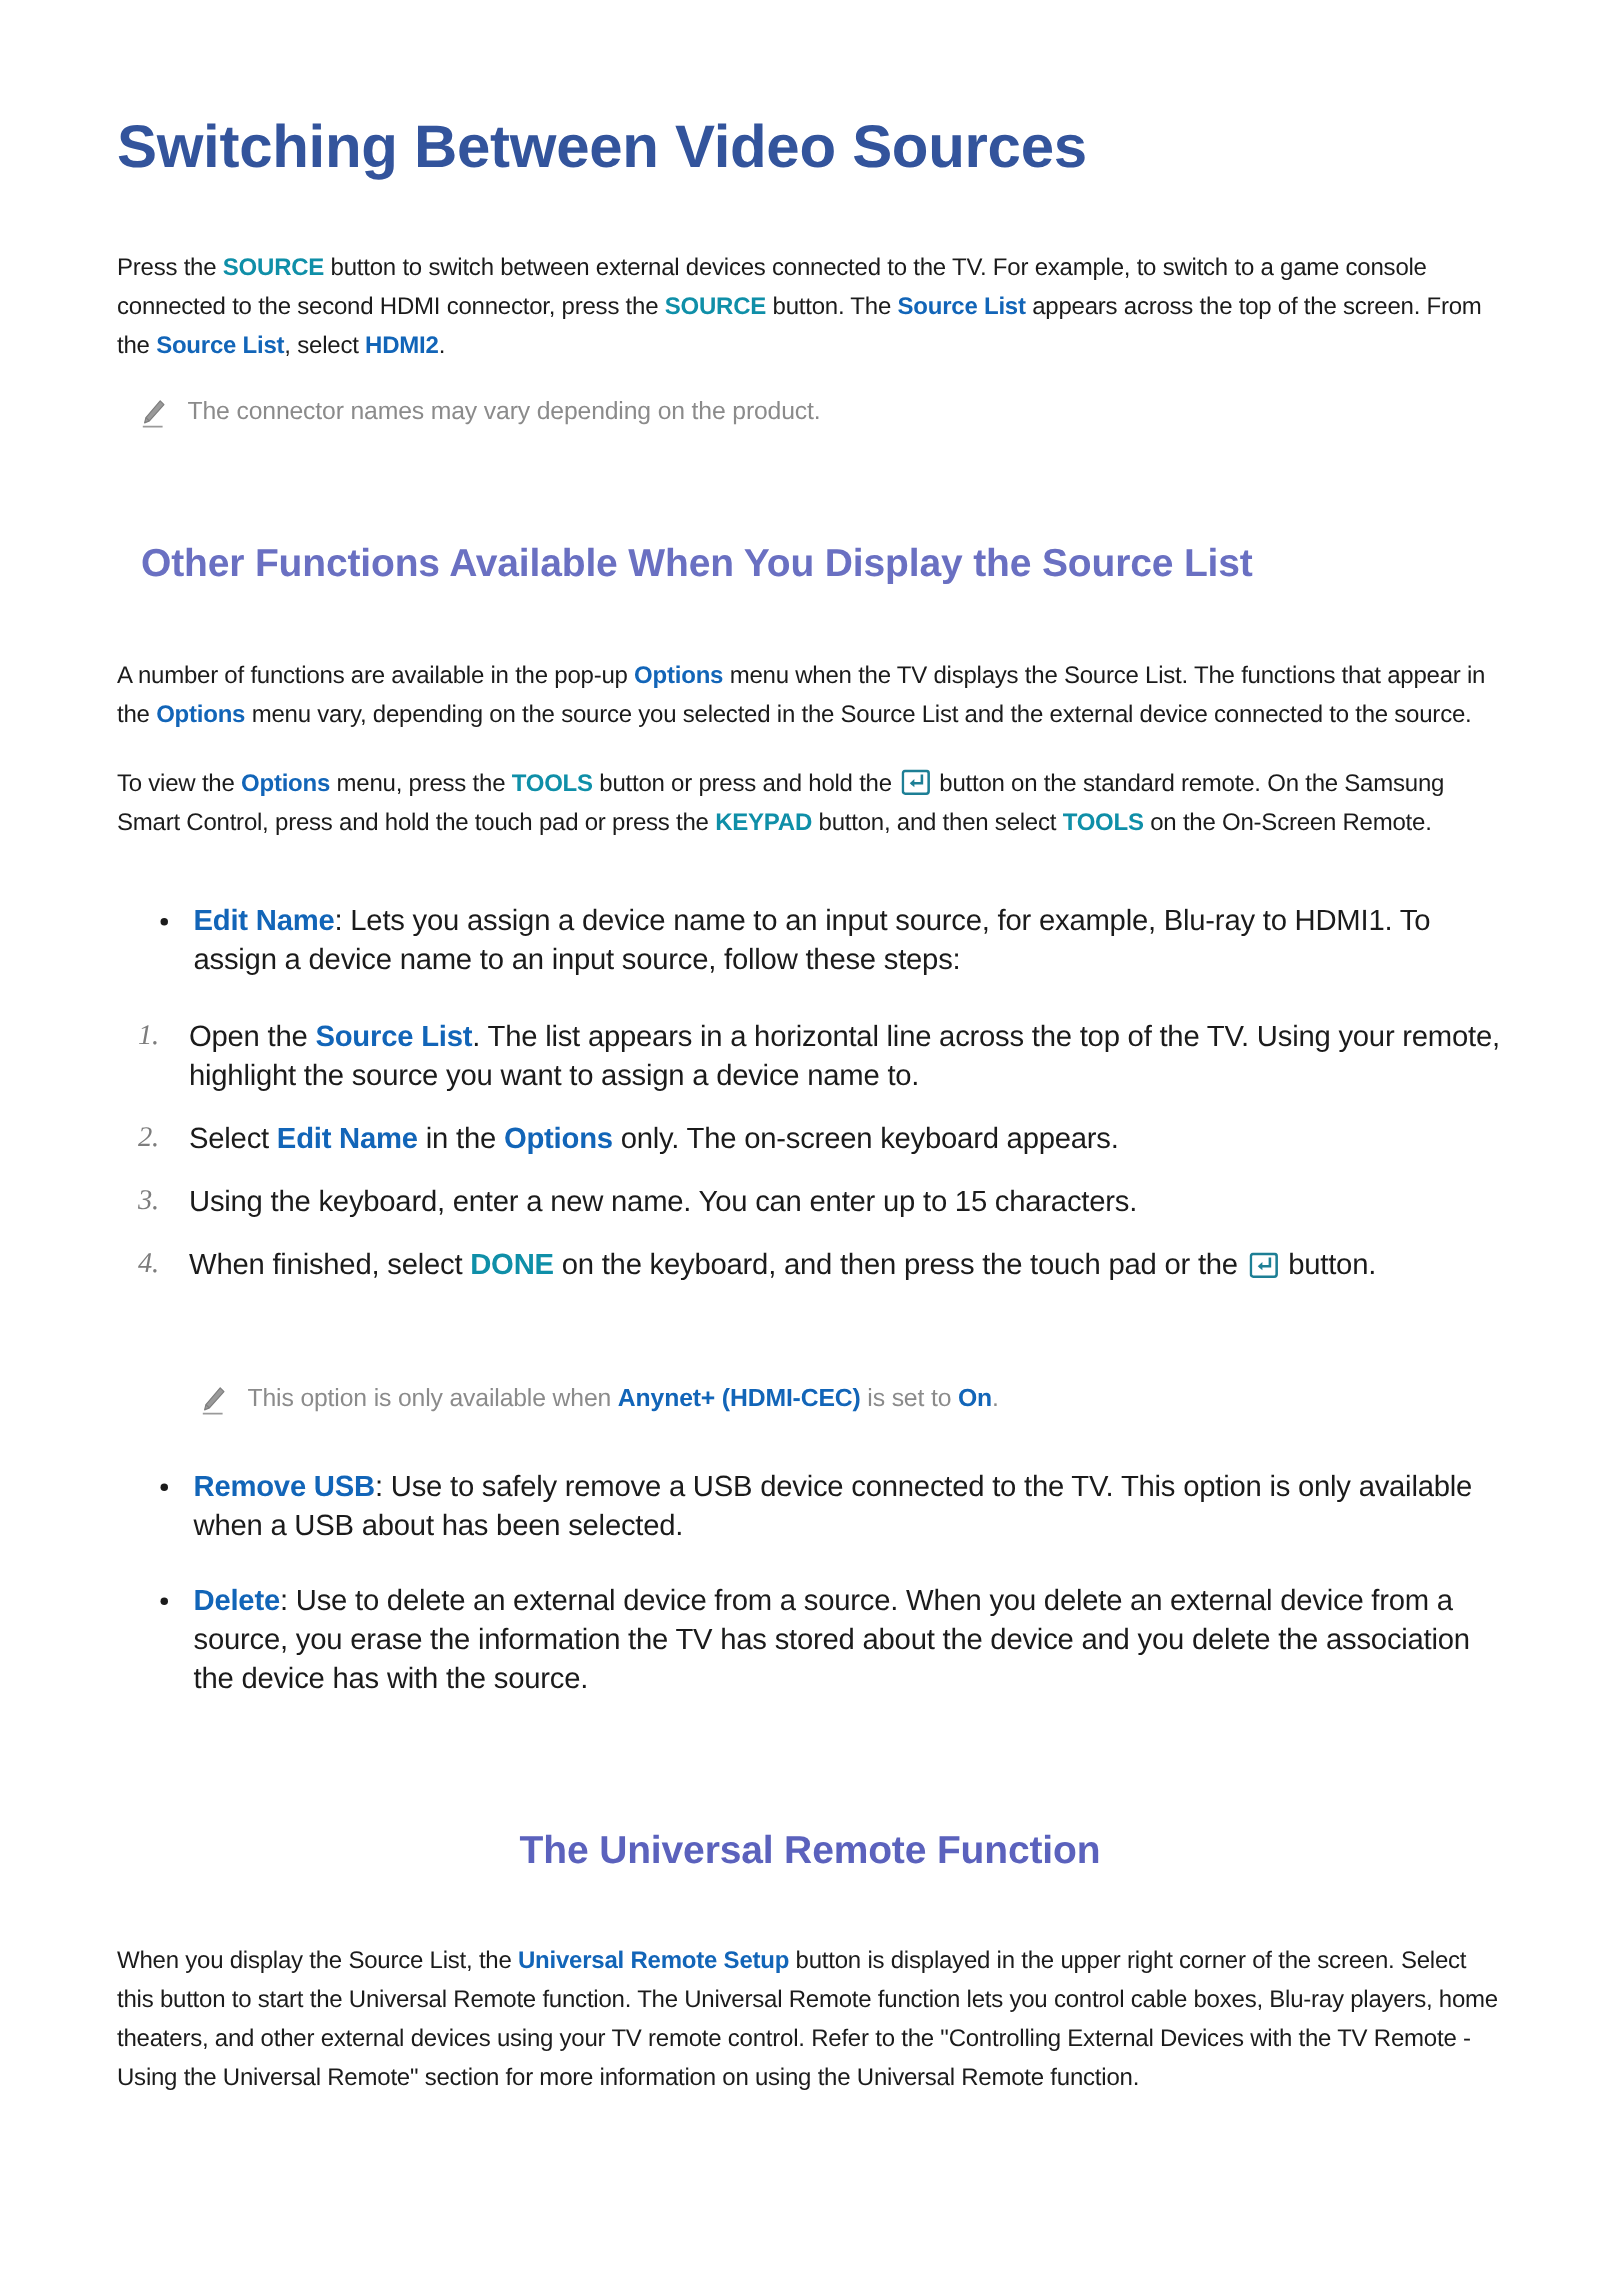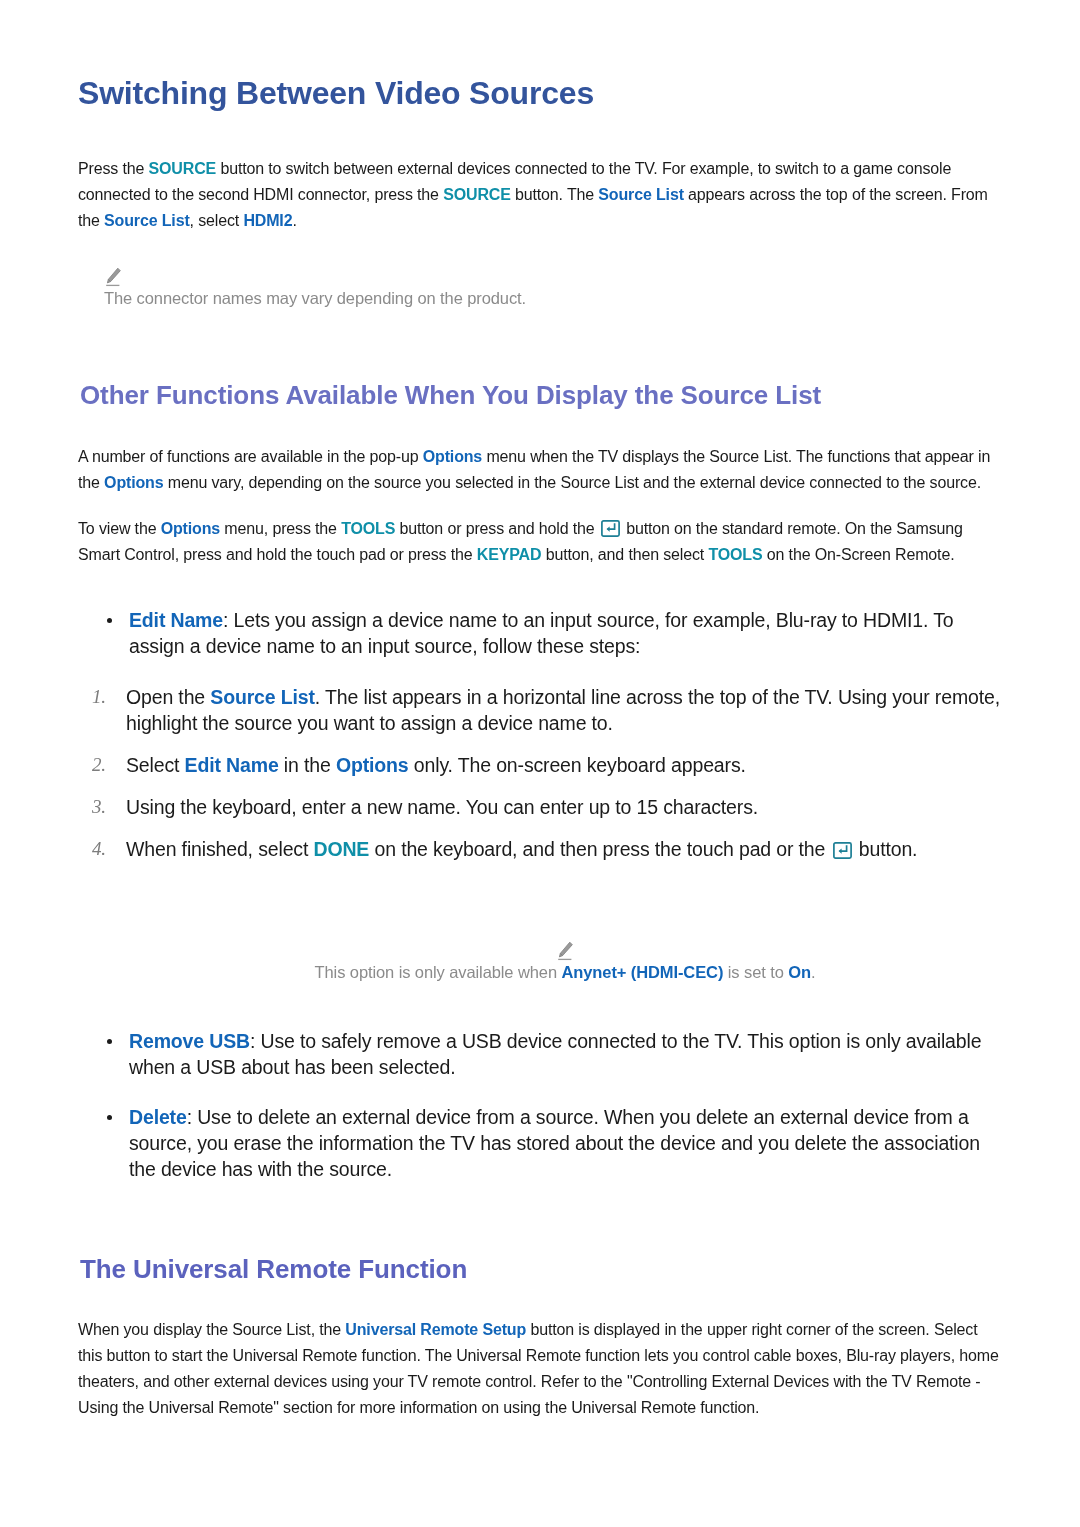--- a/index.html
+++ b/index.html
@@ -15,59 +15,60 @@
     color: #1b1b1b;
     position: relative;
     overflow: hidden;
   }
   .page {
     padding: 60px 78px 0 78px;
   }
 
   
   h1.title {
-    font-size: 32px;
+    font-size: 40px;
     font-weight: bold;
     color: #33549c;
     margin: 14px 0 0 0;
     letter-spacing: -0.2px;
     line-height: 1.2;
   }
   h2.section {
     font-size: 26px;
     font-weight: bold;
     color: #6a70c2;
-    margin: 2px;
+    margin: 16px;
     line-height: 1.25;
     letter-spacing: -0.1px;
   }
   h2.section.indigo {
     color: #5b62bd;
+    text-align: center;
   }
 
   
   p.body {
     font-size: 16px;
     line-height: 26px;
     margin: 0;
     color: #1b1b1b;
     letter-spacing: -0.15px;
   }
 
   
   .k-teal   { color: #0f8fa8; font-weight: bold; }
   .k-blue   { color: #1265b8; font-weight: bold; }
 
   
   .note {
     display: flex;
     align-items: flex-start;
-    margin: 16px;
+    gap: 14px;
+    margin: 5px;
     padding-left: 10px;
-    flex-direction: column;
   }
   .note .pencil {
     flex: 0 0 auto;
     width: 18px;
     height: 20px;
     margin-top: 3px;
   }
   .note .note-text {
     font-size: 16.5px;
     line-height: 22px;

